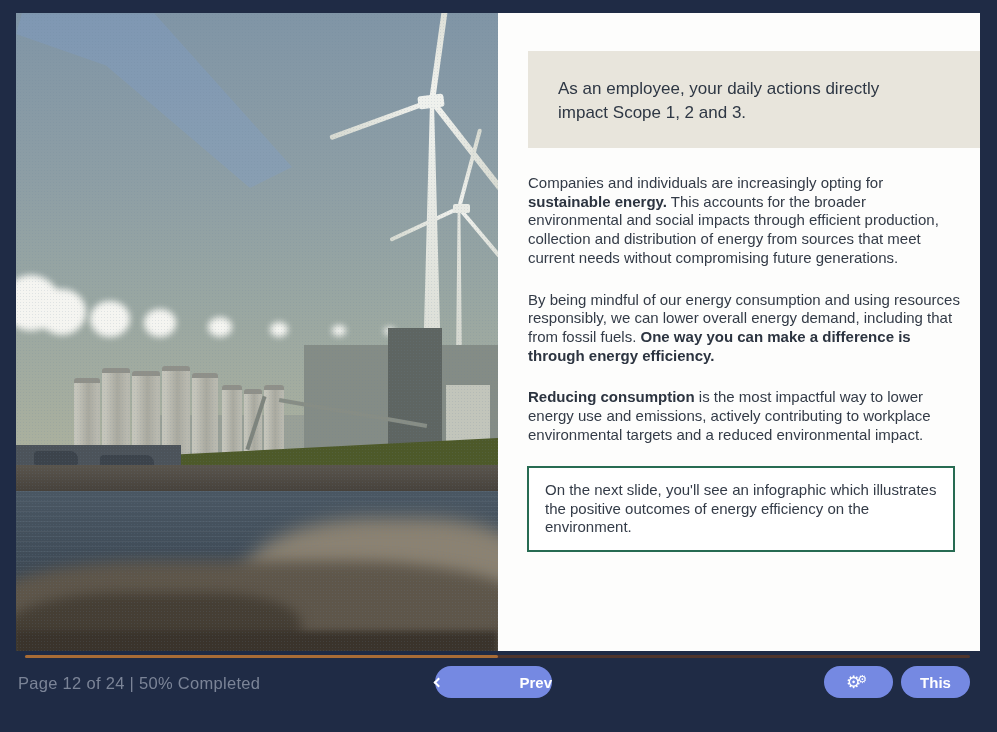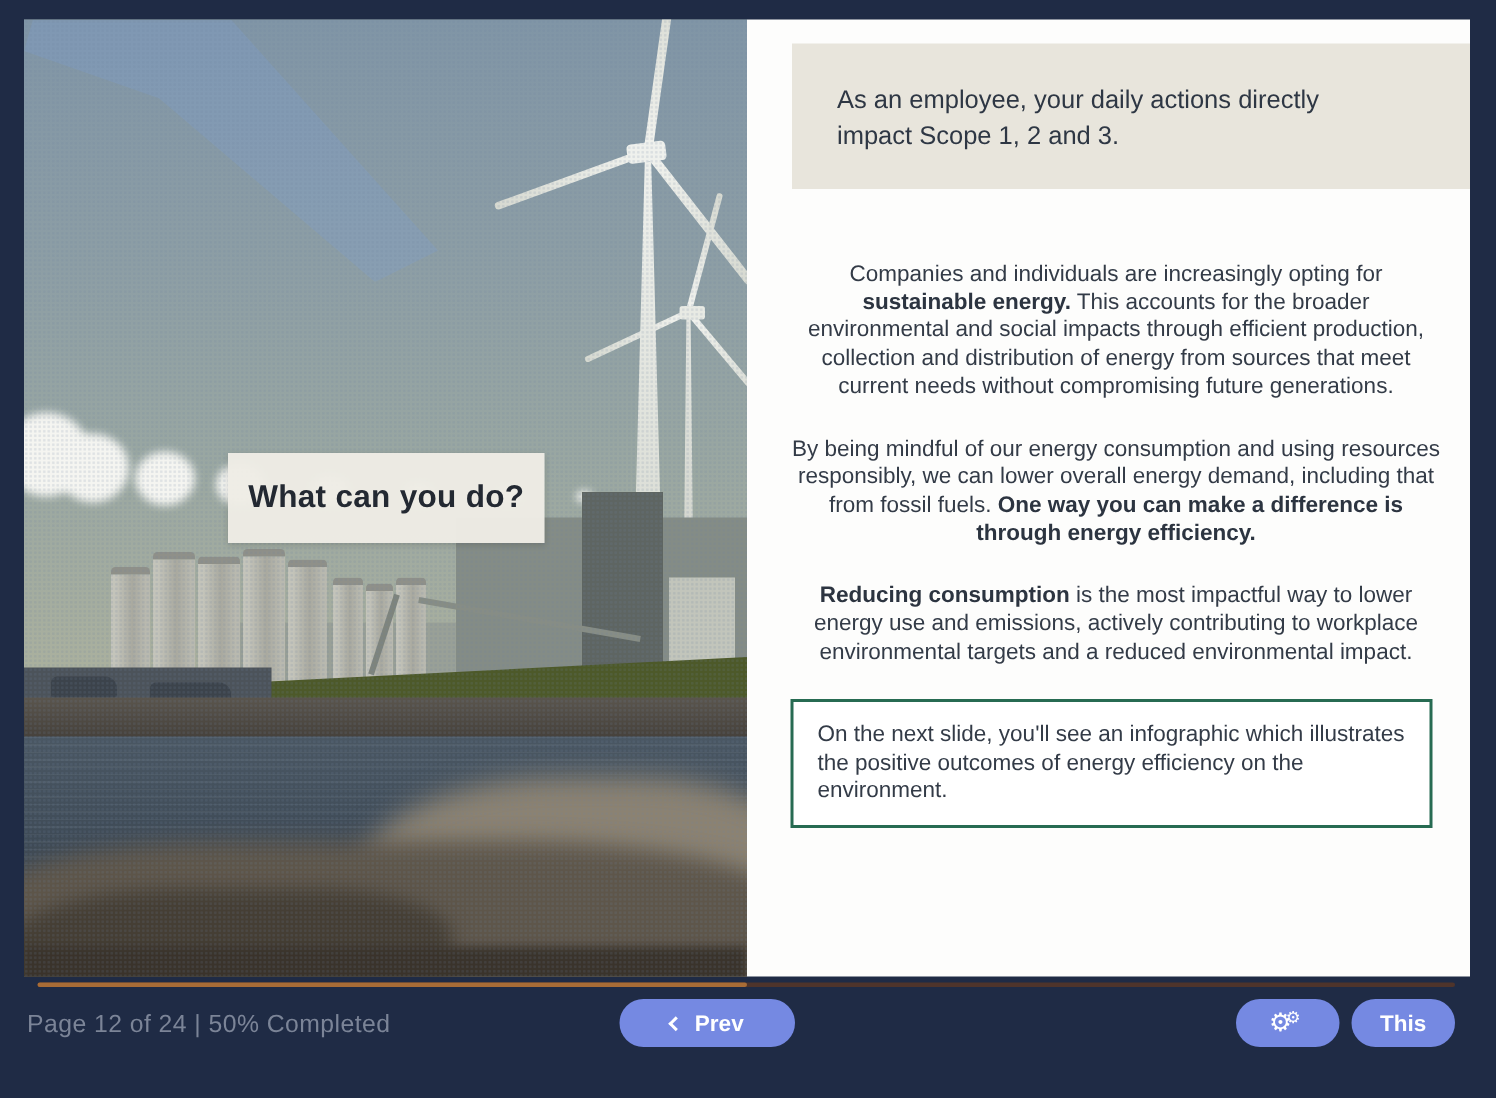--- a/index.html
+++ b/index.html
@@ -87,30 +87,30 @@
   .question-box span {
     position:static; font-size:21px; font-weight:600; color:#232932; letter-spacing:0.2px;
   }
 
   
   .panel {
     position:absolute; left:498px; top:13px; width:482px; height:638px;
     background:#fdfdfc; overflow:hidden;
   }
   .panel-header {
-    position:absolute; left:30px; top:16px; width:452px; height:97px;
+    position:absolute; left:30px; top:38px; width:452px; height:97px;
     background:#e8e5dc; color:#2e3744;
     font-size:17px; line-height:24px;
     padding:26px 52px 0 30px;
   }
   .panel-body {
     position:absolute; left:30px; top:161px; width:432px;
     color:#333b47; font-size:15px; line-height:18.7px;
   }
-  .panel-body p { margin-bottom:23px;text-align:center; }
+  .panel-body p { margin-bottom:23px; }
   .panel-body b { font-weight:700; color:#2c3440; }
   .callout {
     position:absolute; left:29px; top:453px; width:428px; height:86px;
     border:2px solid #276b52; background:#ffffff;
     padding:13px 16px; color:#333b47; font-size:15px; line-height:18.7px;
   }
 
   
   .progress-track {
     position:absolute; left:25px; top:655px; width:945px; height:3px;
@@ -123,21 +123,21 @@
   .page-status {
     position:absolute; left:18px; top:10px;
     color:#7b8497; font-size:16.5px; letter-spacing:0.3px;
   }
   .pill {
     position:absolute; top:2px; height:32px; border:none; cursor:pointer;
     background:#7589e2; border-radius:16px; color:#ffffff;
     font-family:inherit; font-size:15px; font-weight:700;
     display:flex; align-items:center; justify-content:center; gap:7px;
   }
-  .btn-prev { left:413px; width:117px; }
+  .btn-prev { left:435px; width:117px;justify-content:space-between; }
   .btn-next { left:537px; width:115px; }
   .btn-gear { left:824px; width:69px; font-size:17px; }
   .btn-exit { left:901px; width:69px; }
   .chev { width:7px; height:7px; border-left:2.5px solid #fff; border-bottom:2.5px solid #fff; display:inline-block; }
   .chev-left  { transform:rotate(45deg);  margin-right:2px; }
   .chev-right { transform:rotate(-135deg); margin-left:2px; }
   .gear-small { font-size:11px; position:relative; top:-5px; left:-4px; }
 </style>
 </head>
 <body>
@@ -189,23 +189,20 @@
   <div class="quay"></div>
   <div class="water"></div>
   <div class="ripples"></div>
   <div class="fg1"></div>
   <div class="fg2"></div>
   <div class="fg3"></div>
   <div class="fg4"></div>
 
   <div class="dots"></div>
 
-  <div class="question-box">
-    <span>What can you do?</span>
-  </div>
 </div>
 
 <div class="panel">
   <div class="panel-header">
     <span>As an employee, your daily actions directly impact Scope 1, 2 and 3.</span>
   </div>
   <div class="panel-body">
     <p><span>Companies and individuals are increasingly opting for </span><b>sustainable energy.</b><span> This accounts for the broader environmental and social impacts through efficient production, collection and distribution of energy from sources that meet current needs without compromising future generations.</span></p>
     <p><span>By being mindful of our energy consumption and using resources responsibly, we can lower overall energy demand, including that from fossil fuels. </span><b>One way you can make a difference is through energy efficiency.</b></p>
     <p><b>Reducing consumption</b><span> is the most impactful way to lower energy use and emissions, actively contributing to workplace environmental targets and a reduced environmental impact.</span></p>

